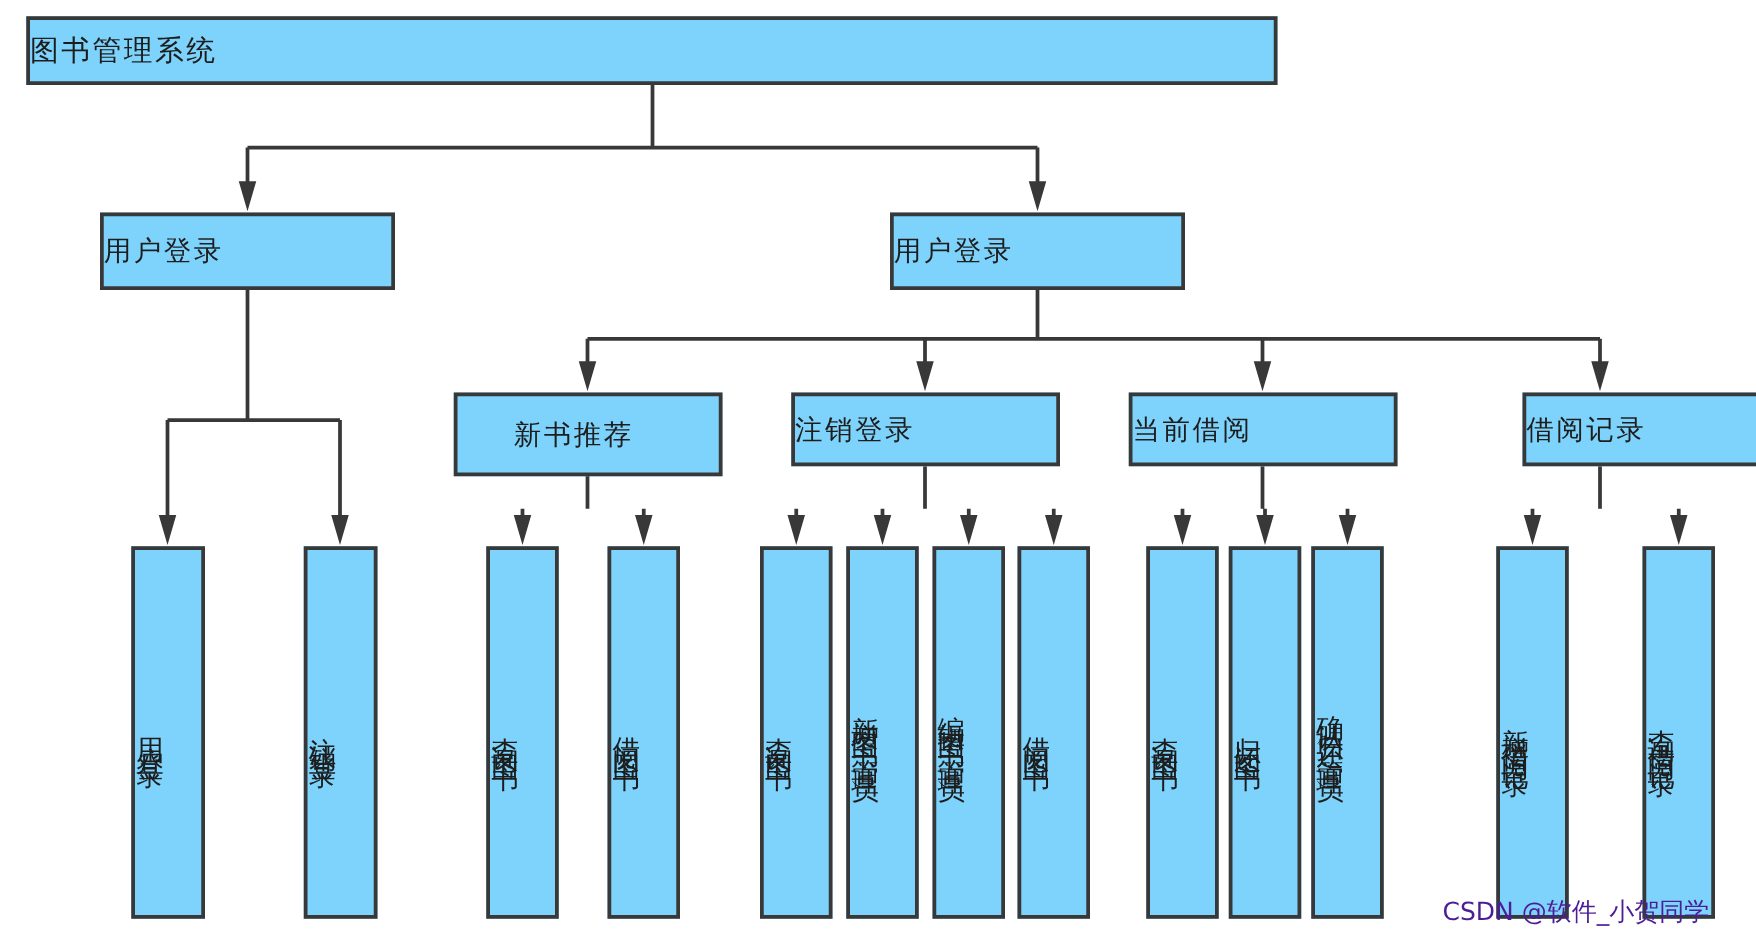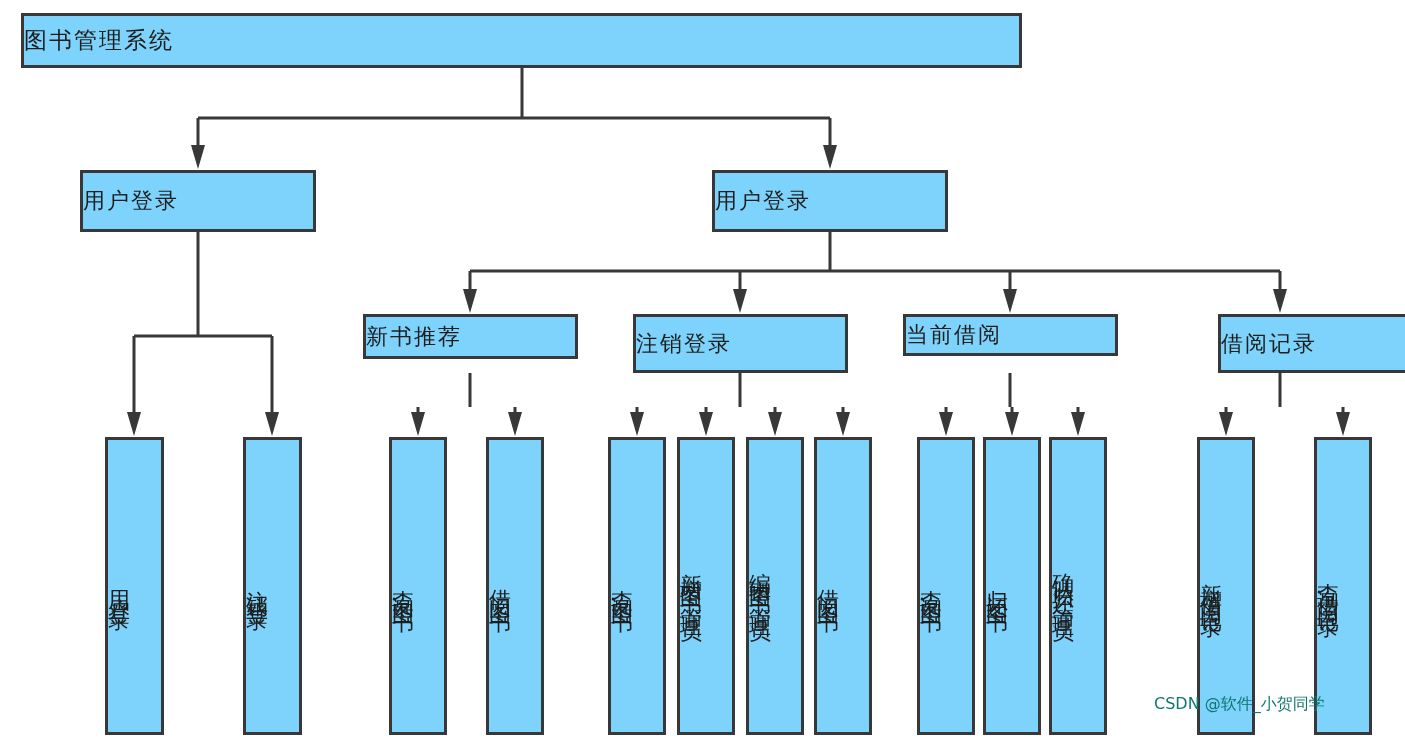--- a/index.html
+++ b/index.html
@@ -33,44 +33,44 @@
     text-orientation: mixed;
     font-size: 22px;
     letter-spacing: 7px;
     line-height: 1;
     white-space: nowrap;
   }
   
   .n-root   { left: 21px;  top: 13px;  width: 1001px; height: 55px; font-size: 23px; }
   .n-l2-0   { left: 80px;  top: 170px; width: 236px;  height: 62px; }
   .n-l2-1   { left: 712px; top: 170px; width: 236px;  height: 62px; }
-  .n-l3-0   { left: 363px; top: 314px; width: 215px;  height: 45px; }
+  .n-l3-0   { left: 363px; top: 314px; width: 215px;  height: 67px; padding-left: 45px; }
   .n-l3-1   { left: 633px; top: 314px; width: 215px;  height: 59px; }
-  .n-l3-2   { left: 903px; top: 314px; width: 215px;  height: 42px; }
+  .n-l3-2   { left: 903px; top: 314px; width: 215px;  height: 59px; }
   .n-l3-3   { left: 1173px;top: 314px; width: 215px;  height: 59px; margin-left: 45px; }
   .leaf     { top: 437px; width: 58px; height: 298px; }
   .n-lf-0   { left: 105px; width: 59px; }
   .n-lf-1   { left: 243px; width: 59px; }
   .n-lf-2   { left: 389px; }
   .n-lf-3   { left: 486px; }
   .n-lf-4   { left: 608px; }
   .n-lf-5   { left: 677px; }
   .n-lf-6   { left: 746px; }
   .n-lf-7   { left: 814px; }
   .n-lf-8   { left: 917px; }
   .n-lf-9   { left: 983px; }
   .n-lf-10  { left: 1049px; }
   .n-lf-11  { left: 1197px; }
   .n-lf-12  { left: 1314px; width: 58px; }
   .watermark {
     position: absolute;
     left: 1154px;
-    top: 694px;
-    font-size: 16px;
-    color: #0f766e;
+    top: 716px;
+    font-size: 20px;
+    color: #4c1d95;
     white-space: nowrap;
   }
 </style>
 </head>
 <body>
 
 <div class="canvas">
 
   <svg class="connectors" viewBox="0 0 1405 747" aria-hidden="true">
     <path fill="none" stroke="#383838" stroke-width="3" d="

